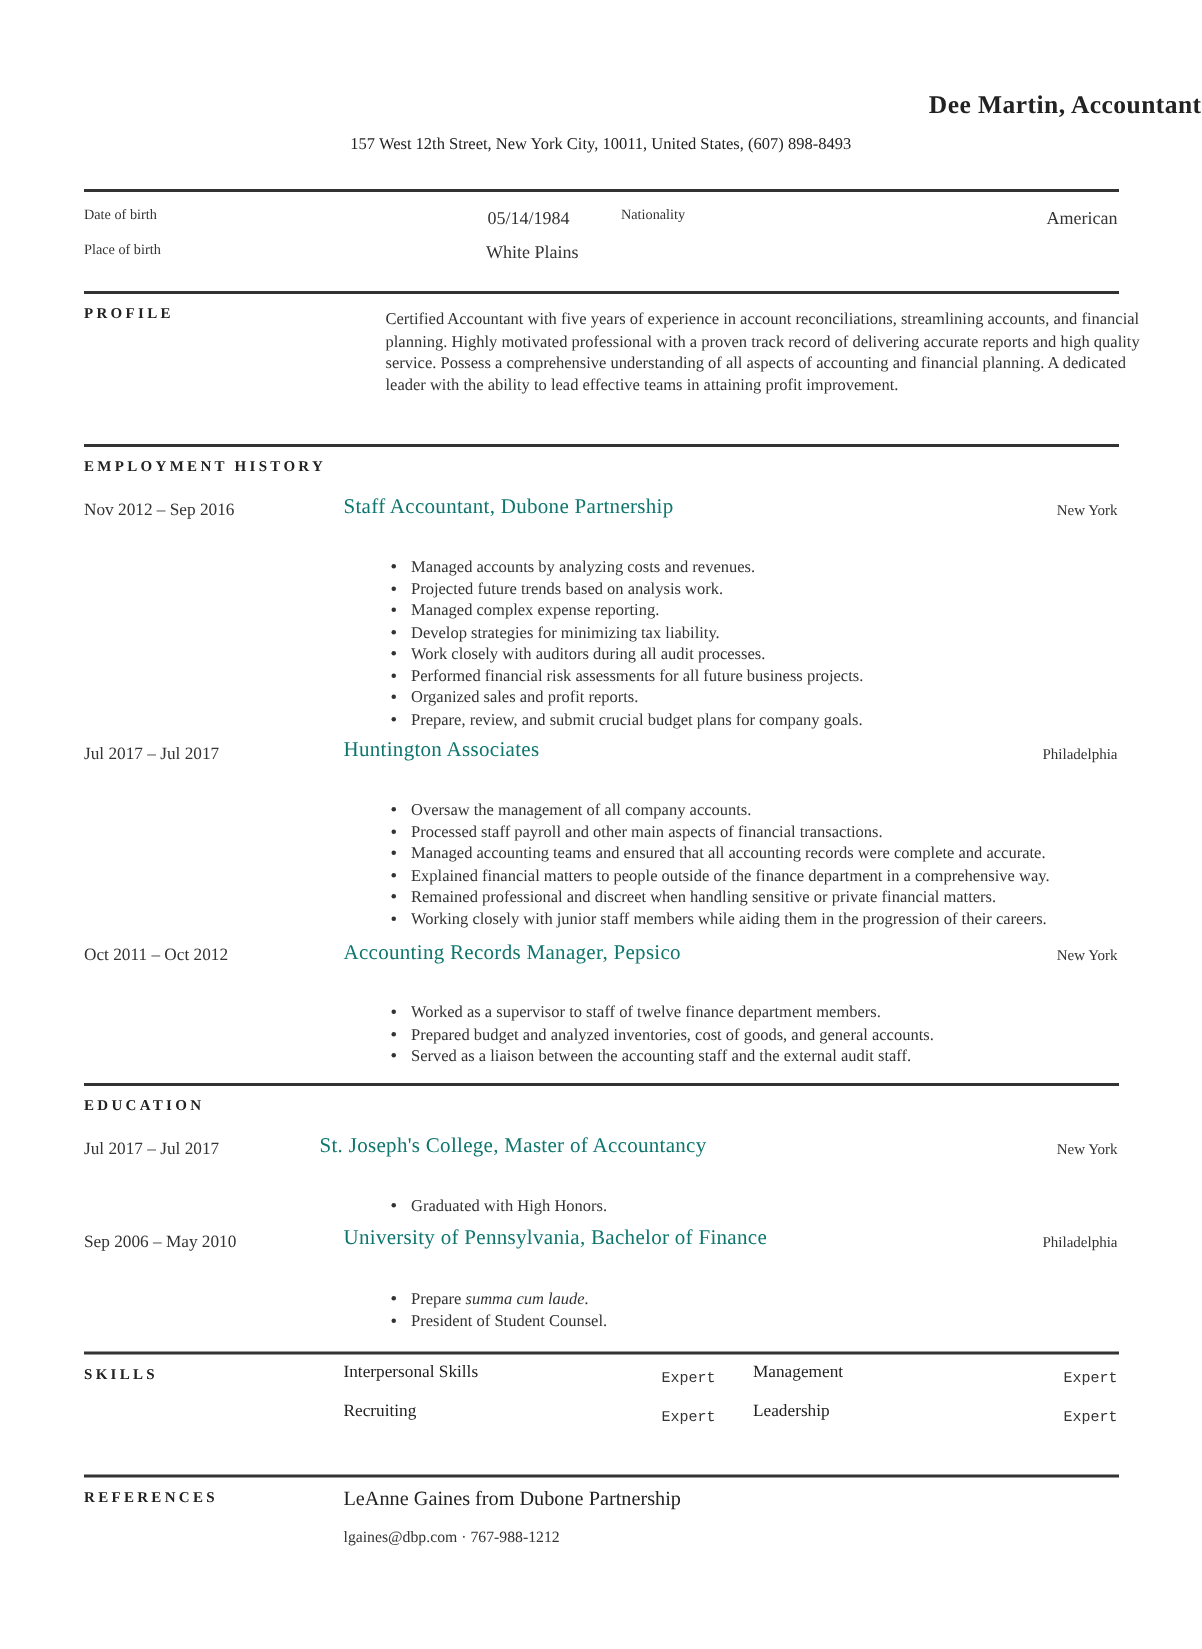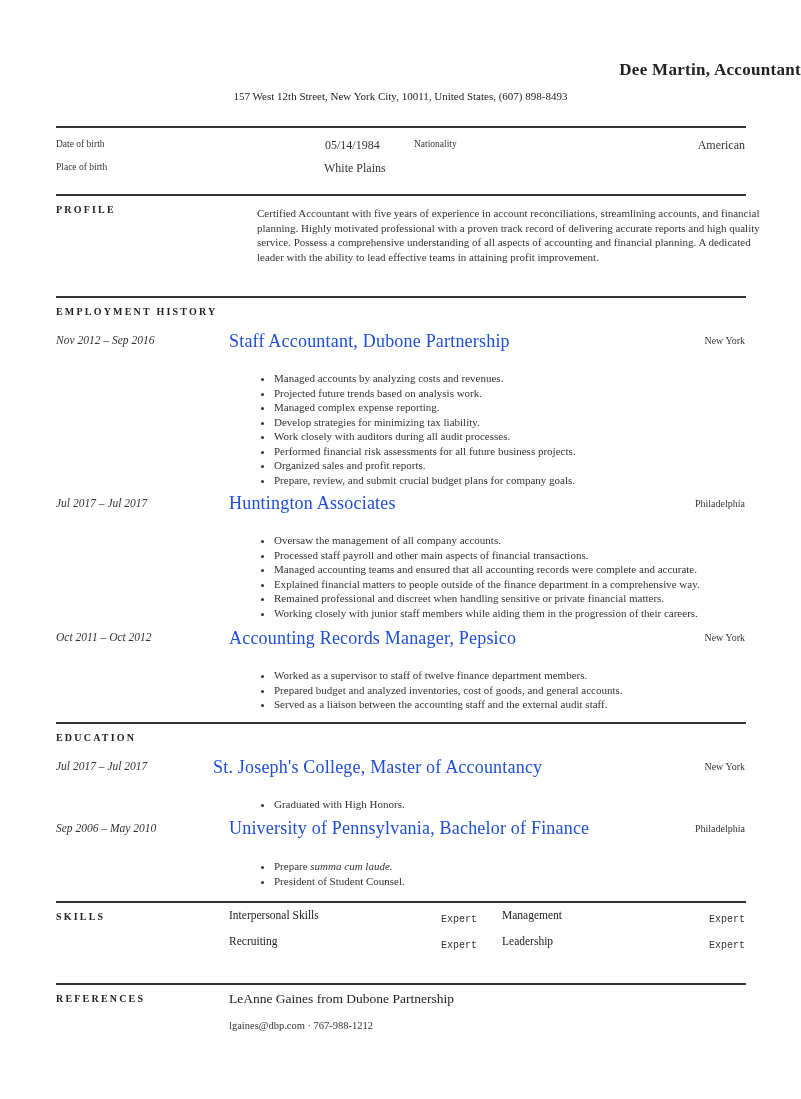--- a/index.html
+++ b/index.html
@@ -5,22 +5,22 @@
   html, body { margin:0; padding:0; background:#ffffff; }
   body { width:801px; height:1099px; position:relative; overflow:hidden;
          font-family:"Liberation Serif", "DejaVu Serif", serif; color:#2b2b2b; }
   .abs { position:absolute; white-space:nowrap; }
   .name { left:0; width:801px; top:60px; text-align:right; font-size:17px; font-weight:bold; color:#222; letter-spacing:0.3px; }
   .address { left:0; width:801px; top:90px; text-align:center; font-size:11px; color:#222; }
   .rule { position:absolute; left:56px; width:690px; height:2px; background:#333; }
   .small { font-size:9.5px; color:#333; }
   .val { font-size:12px; color:#333; }
   .section-title { font-size:10px; font-weight:bold; letter-spacing:2.2px; color:#222; }
-  .date { font-size:11.5px; color:#333;font-style:italic; }
-  .job-title { font-size:18px; color:#1d4ed8; letter-spacing:0.2px; }
+  .date { font-size:11.5px; color:#333; }
+  .job-title { font-size:14px; color:#0f766e; letter-spacing:0.2px; }
   .city { font-size:10px; color:#333; }
   .profile { position:absolute; left:229px; top:206px; width:520px; font-size:11px; line-height:14.5px; color:#333; white-space:normal;margin-left:28px; }
   ul.bullets { position:absolute; left:245px; margin:13px; padding:0 0 0 16px; font-size:11px; line-height:14.5px; color:#333; list-style:disc; }
   ul.bullets li { padding-left:0; }
   .skill { font-size:11.5px; color:#222; }
   .level { font-size:10px; color:#333;font-family:Liberation Mono, monospace; }
   .ref-name { font-size:13.5px; color:#222; }
   .ref-contact { font-size:10.5px; color:#333;font-family:Liberation Serif, serif; }
 </style>
 </head>

